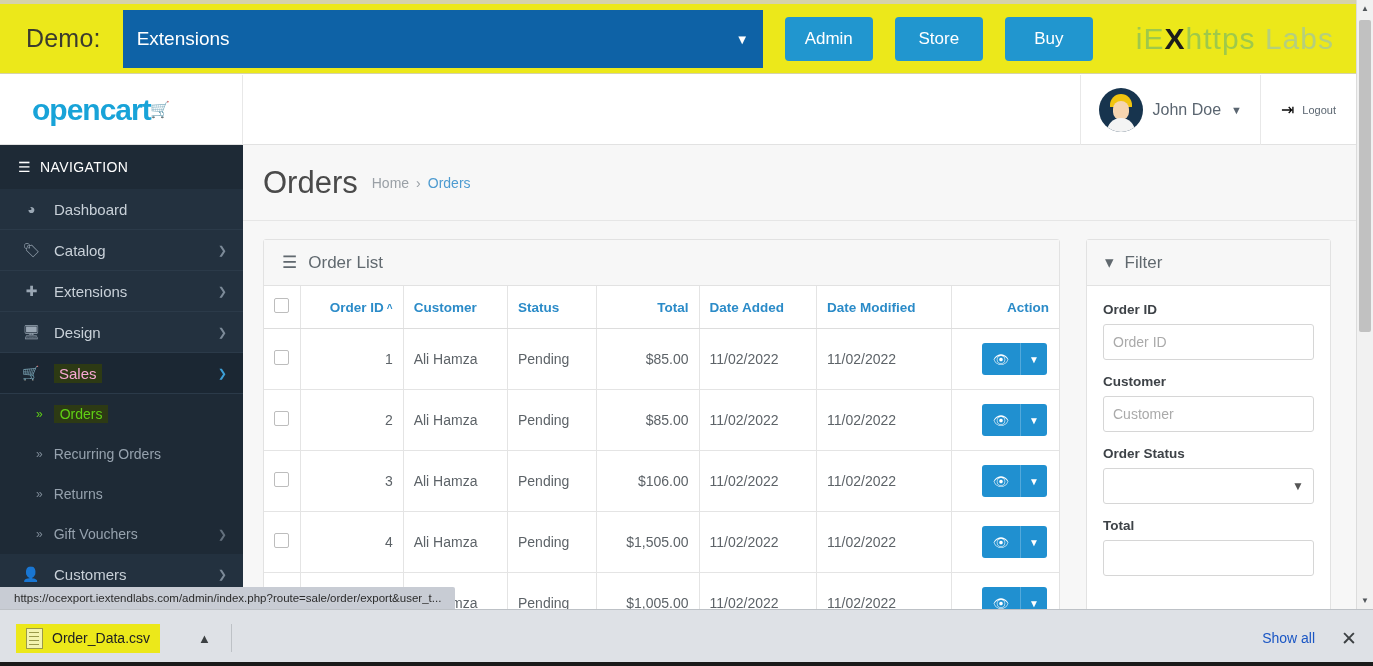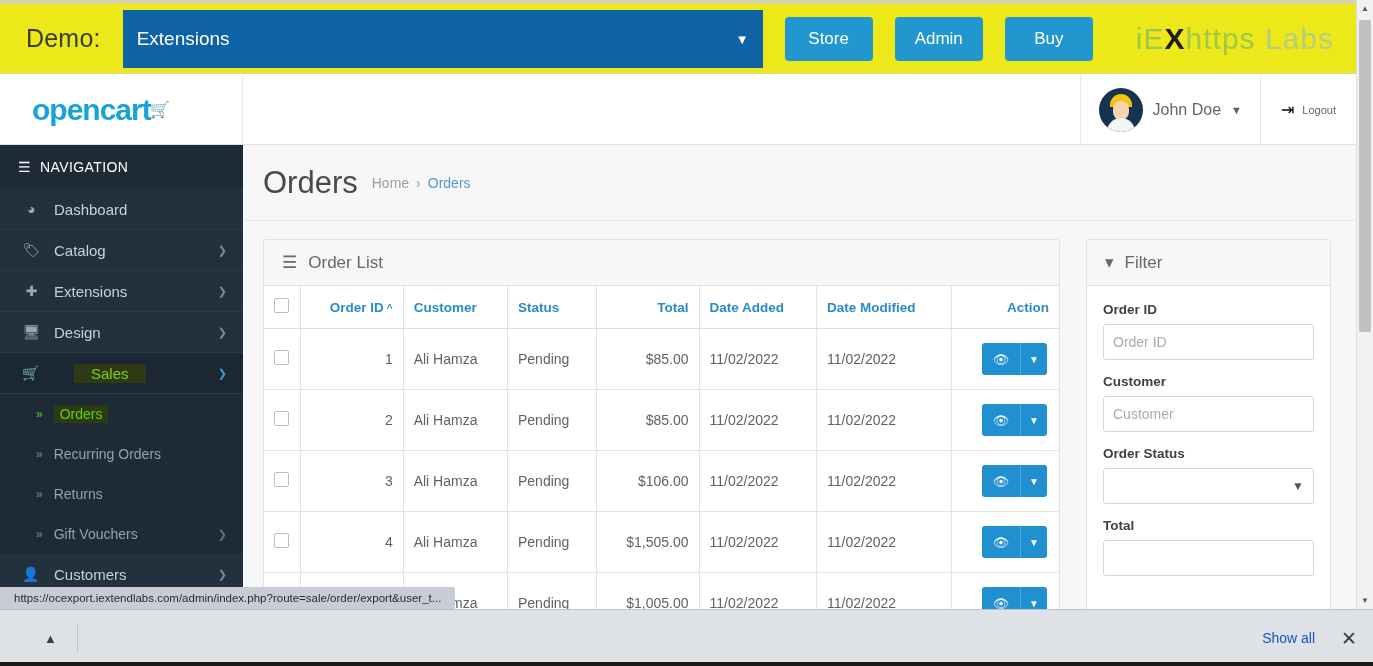--- a/index.html
+++ b/index.html
@@ -81,21 +81,21 @@
     display: flex; align-items: center; padding-left: 18px; gap: 9px; letter-spacing: .4px;
   }
   .nav-item {
     height: 41px; display: flex; align-items: center; padding: 0 16px 0 22px;
     color: #c8d0d8; font-size: 15px; border-bottom: 1px solid #2b3a49; cursor: pointer;
     gap: 13px;
   }
   .nav-item .ic { width: 19px; text-align: center; font-size: 14px; color: #9aa7b4; flex: none; }
   .nav-item .arrow { margin-left: auto; font-size: 11px; color: #7c8a98; }
   .nav-item.active { background: #1b2733; }
-  .nav-item.active .lbl { background: #2d3a14; color: #84cc16; padding: 1px 17px; margin-left: 20px; }
+  .nav-item.active .lbl { background: #2d3a14; color: #f9a8d4; padding: 1px 5px; }
   .nav-item.active .ic { color: #5fd015; }
   .nav-item.active .arrow { color: #3c9fd6; }
   .sub-item {
     height: 40px; display: flex; align-items: center; padding: 0 16px 0 36px;
     color: #96a2ae; font-size: 14px; background: #1e2a36; cursor: pointer; gap: 11px;
   }
   .sub-item .chev { font-size: 12px; color: #7d8a97; }
   .sub-item .arrow { margin-left: auto; font-size: 11px; color: #63707d; }
   .sub-item.current .lbl { background: #2d3a14; color: #5fd015; padding: 1px 6px; }
   .sub-item.current .chev { color: #5fd015; }
@@ -236,22 +236,22 @@
   <div class="top-strip"></div>
 
   <div class="demo-bar">
     <span class="demo-label">Demo:</span>
     <span class="select-wrap">
       <select class="demo-select">
         <option>Extensions</option>
       </select>
       <span class="chev">▼</span>
     </span>
+    <button class="promo-btn">Admin</button>
     <button class="promo-btn">Store</button>
-    <button class="promo-btn">Admin</button>
     <button class="promo-btn">Buy</button>
     <div class="brand-logo">
       <span>iE</span><span class="x">X</span><span>https</span>
       <span class="labs">Labs</span>
     </div>
   </div>
 
   <div class="oc-header">
     <div class="oc-logo-cell">
       <span class="oc-logo">opencart</span>
@@ -502,20 +502,24 @@
   <div class="scrollbar">
     <div class="sb-arrow">▲</div>
     <div class="sb-thumb"></div>
     <div class="sb-arrow bottom">▼</div>
   </div>
 
   <div class="status-bar">https://ocexport.iextendlabs.com/admin/index.php?route=sale/order/export&amp;user_t...</div>
 
   <div class="download-bar">
     <div class="dl-item">
+      <span class="dl-chip">
+        <span class="dl-icon"></span>
+        <span class="dl-name">Order_Data.csv</span>
+      </span>
       <span class="dl-caret">▲</span>
     </div>
     <div class="dl-divider"></div>
     <div class="dl-right">
       <span class="dl-showall">Show all</span>
       <span class="dl-close">✕</span>
     </div>
   </div>
 
   <div class="taskbar-hint"></div>

